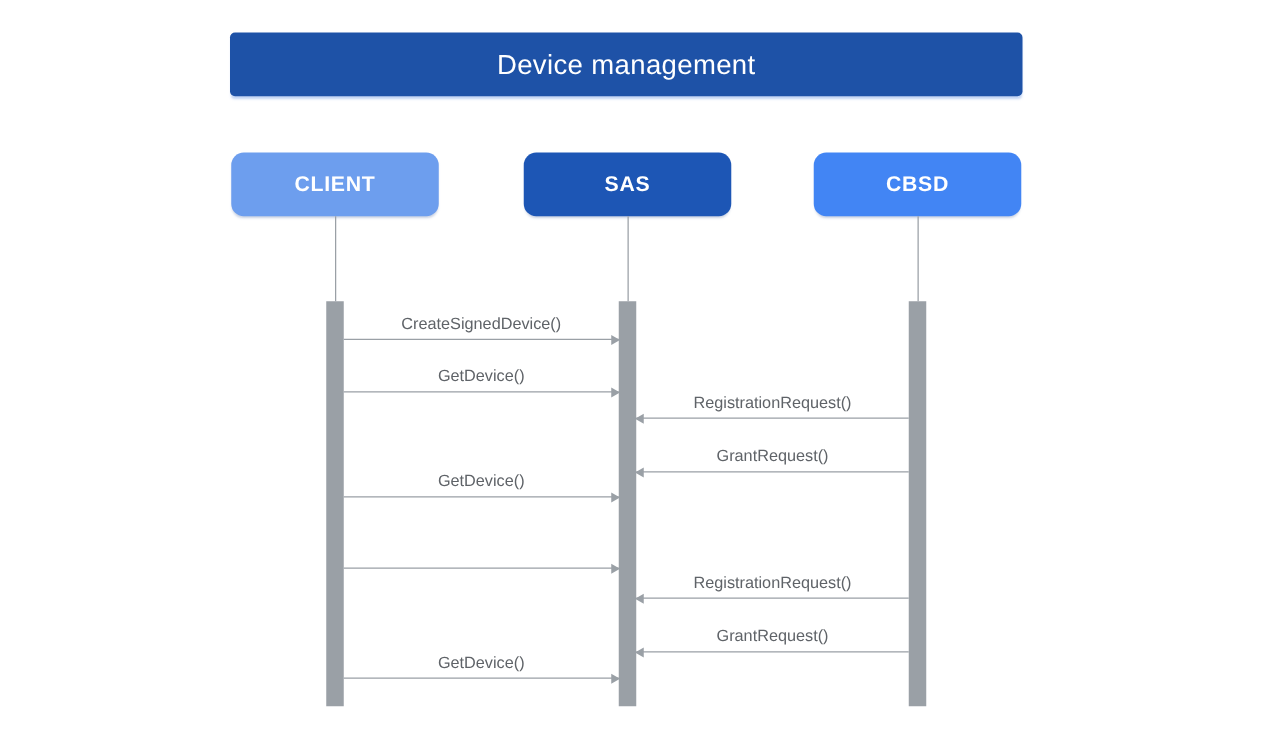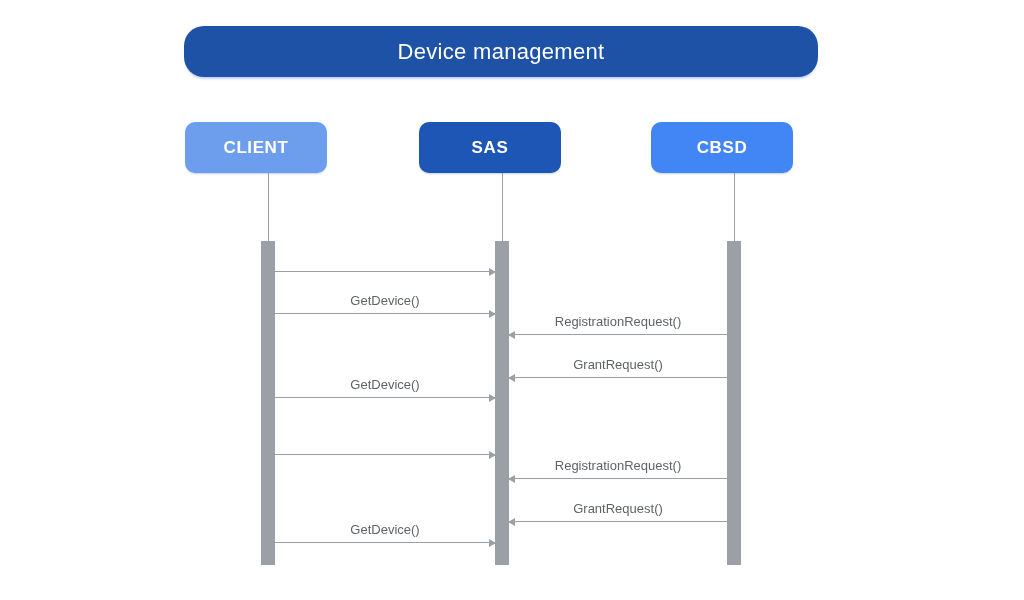--- a/index.html
+++ b/index.html
@@ -14,36 +14,36 @@
     height: 600px;
     background: #ffffff;
     overflow: hidden;
   }
   .title-bar {
     position: absolute;
     left: 184px;
     top: 26px;
     width: 634px;
     height: 51px;
-    border-radius: 20px;
+    border-radius: 4px;
     display: flex;
     align-items: center;
     justify-content: center;
     box-shadow: 0 3px 2px -1px rgba(120, 160, 230, 0.45);
   }
   .title-bar .title-text {
     color: #ffffff;
     font-size: 22px;
     font-weight: 400;
     letter-spacing: 0.3px;
   }
   .actor-box {
     position: absolute;
     top: 122px;
-    width: 142px;
+    width: 166px;
     height: 51px;
     border-radius: 10px;
     display: flex;
     align-items: center;
     justify-content: center;
     box-shadow: 0 2px 2px -1px rgba(130, 150, 190, 0.45);
   }
   .actor-box .actor-label {
     color: #ffffff;
     font-size: 17px;
@@ -114,20 +114,21 @@
       <div class="lifeline" style="left: 501.5px; background: rgb(154, 160, 166);"></div>
       <div class="activation-bar" style="left: 495px; width: 14px; height: 324px; background: rgb(154, 160, 166);"></div>
       <div class="actor-box" style="left: 651px; background: rgb(66, 133, 244);">
         <span class="actor-label">CBSD</span>
       </div>
       <div class="lifeline" style="left: 733.5px; background: rgb(154, 160, 166);"></div>
       <div class="activation-bar" style="left: 727px; width: 14px; height: 324px; background: rgb(154, 160, 166);"></div>
     </div>
   <div id="messages-layer">
       <div class="message" style="left: 275px; width: 220px; top: 250px;">
+        <div class="message-label" style="color: rgb(95, 99, 104);">CreateSignedDevice()</div>
         <div class="message-line" style="border-top-color: rgb(154, 160, 166);">
           <span class="arrowhead right" style="border-left: 7px solid rgb(154, 160, 166);"></span>
         </div>
       </div>
       <div class="message" style="left: 275px; width: 220px; top: 292px;">
         <div class="message-label" style="color: rgb(95, 99, 104);">GetDevice()</div>
         <div class="message-line" style="border-top-color: rgb(154, 160, 166);">
           <span class="arrowhead right" style="border-left: 7px solid rgb(154, 160, 166);"></span>
         </div>
       </div>

